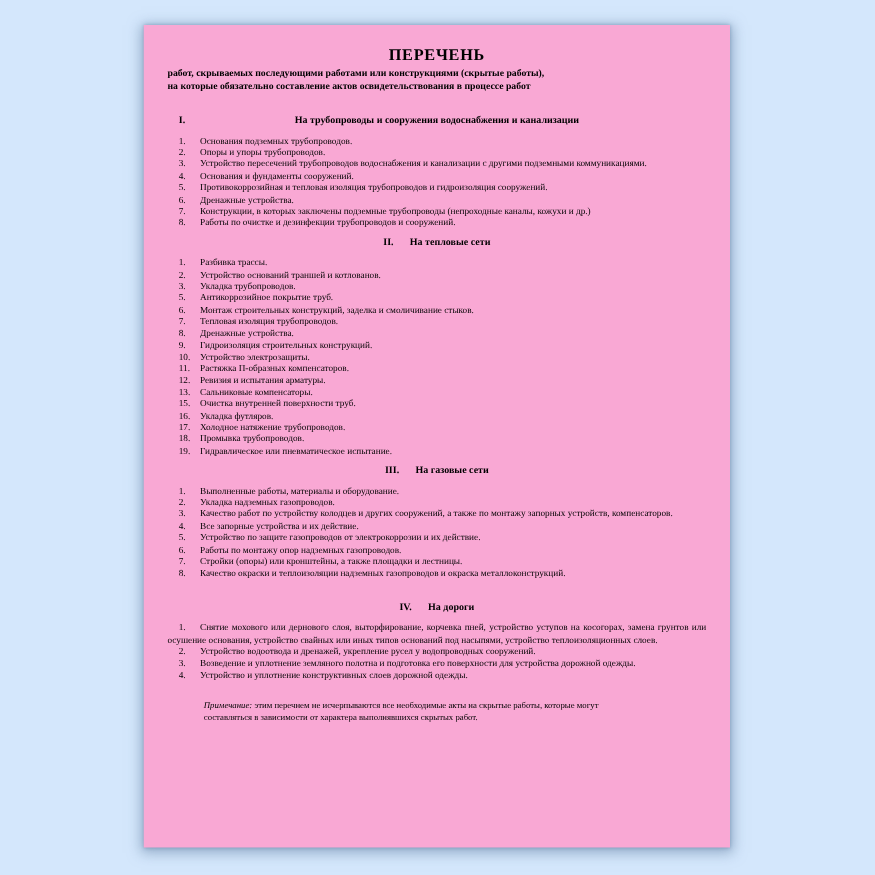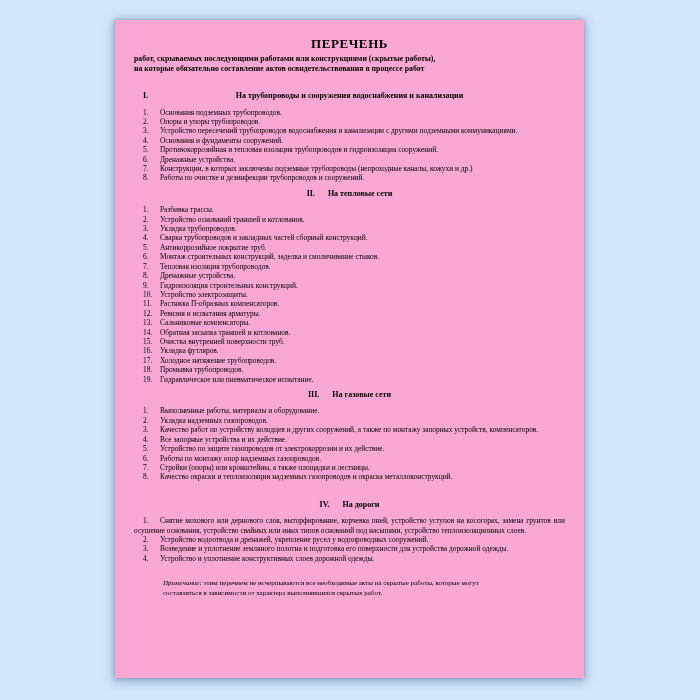--- a/index.html
+++ b/index.html
@@ -77,31 +77,29 @@
               <div class="item"><span class="num">7.</span><span class="txt">Конструкции, в которых заключены подземные трубопроводы (непроходные каналы, кожухи и др.)</span></div>
               <div class="item"><span class="num">8.</span><span class="txt">Работы по очистке и дезинфекции трубопроводов и сооружений.</span></div>
             </div>
           </div>
           <div class="section">
             <div class="sec-head"><span class="sec-num">II.</span><span class="sec-title">На тепловые сети</span></div>
             <div class="items">
               <div class="item"><span class="num">1.</span><span class="txt">Разбивка трассы.</span></div>
               <div class="item"><span class="num">2.</span><span class="txt">Устройство оснований траншей и котлованов.</span></div>
               <div class="item"><span class="num">3.</span><span class="txt">Укладка трубопроводов.</span></div>
-              <div class="item"><span class="num">4.</span><span class="txt">Сварка трубопроводов и закладных частей сборный конструкций.</span></div>
               <div class="item"><span class="num">5.</span><span class="txt">Антикоррозийное покрытие труб.</span></div>
               <div class="item"><span class="num">6.</span><span class="txt">Монтаж строительных конструкций, заделка и смоличивание стыков.</span></div>
               <div class="item"><span class="num">7.</span><span class="txt">Тепловая изоляция трубопроводов.</span></div>
               <div class="item"><span class="num">8.</span><span class="txt">Дренажные устройства.</span></div>
               <div class="item"><span class="num">9.</span><span class="txt">Гидроизоляция строительных конструкций.</span></div>
               <div class="item"><span class="num">10.</span><span class="txt">Устройство электрозащиты.</span></div>
               <div class="item"><span class="num">11.</span><span class="txt">Растяжка П-образных компенсаторов.</span></div>
               <div class="item"><span class="num">12.</span><span class="txt">Ревизия и испытания арматуры.</span></div>
               <div class="item"><span class="num">13.</span><span class="txt">Сальниковые компенсаторы.</span></div>
-              <div class="item"><span class="num">14.</span><span class="txt">Обратная засыпка траншей и котлованов.</span></div>
               <div class="item"><span class="num">15.</span><span class="txt">Очистка внутренней поверхности труб.</span></div>
               <div class="item"><span class="num">16.</span><span class="txt">Укладка футляров.</span></div>
               <div class="item"><span class="num">17.</span><span class="txt">Холодное натяжение трубопроводов.</span></div>
               <div class="item"><span class="num">18.</span><span class="txt">Промывка трубопроводов.</span></div>
               <div class="item"><span class="num">19.</span><span class="txt">Гидравлическое или пневматическое испытание.</span></div>
             </div>
           </div>
           <div class="section">
             <div class="sec-head"><span class="sec-num">III.</span><span class="sec-title">На газовые сети</span></div>
             <div class="items">

